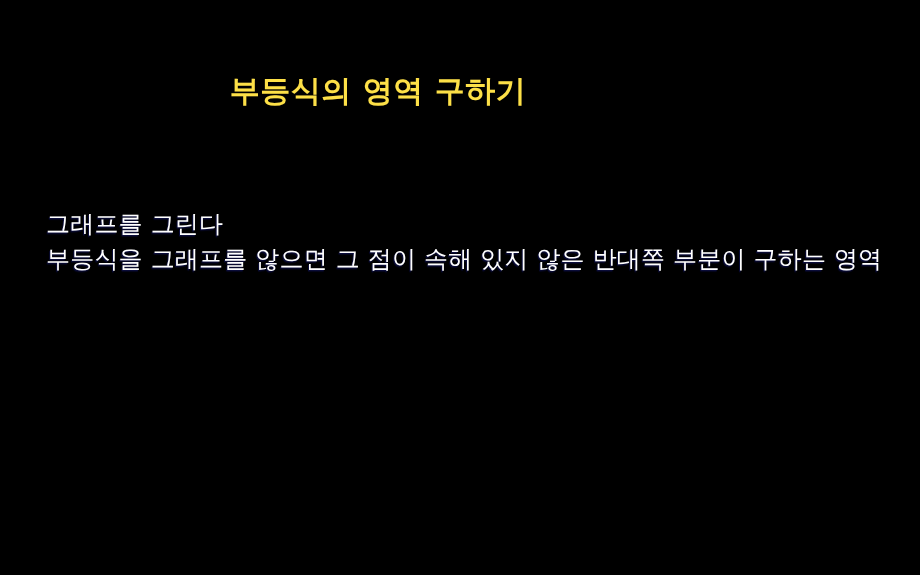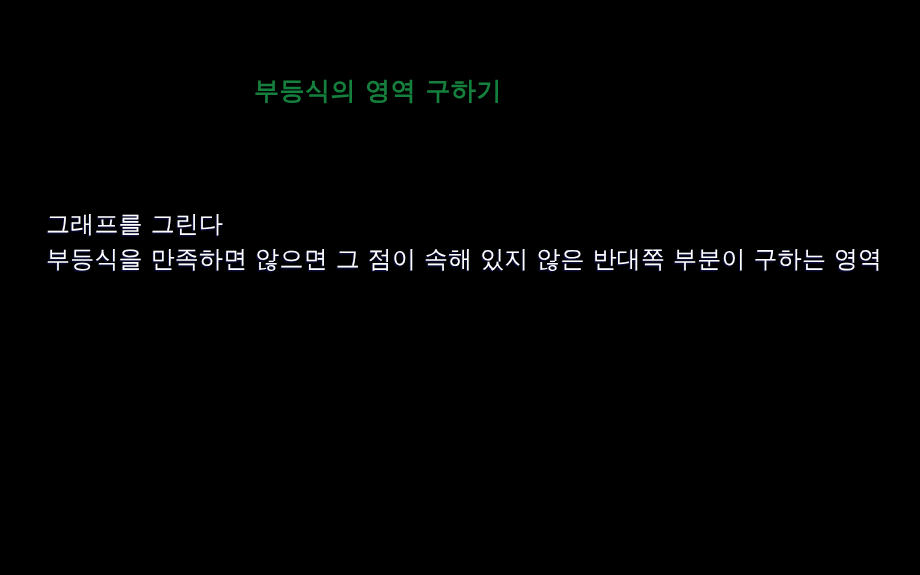--- a/index.html
+++ b/index.html
@@ -18,22 +18,22 @@
     -webkit-font-smoothing: antialiased;
   }
 
   
   .slide-title {
     position: absolute;
     left: 0;
     top: 68px;
     width: 756px;
     text-align: center;
-    color: #15803d;
-    font-size: 25px;
+    color: #fde047;
+    font-size: 30px;
     font-weight: bold;
     line-height: 46px;
     letter-spacing: 0.5px;
     white-space: nowrap;
   }
 
   
   .body-block {
     position: absolute;
     left: 46px;
@@ -53,16 +53,16 @@
 </style>
 </head>
 <body>
 
 <div class="slide">
 
   <div class="slide-title">부등식의 영역 구하기</div>
 
   <div class="body-block">
     <div class="body-line">그래프를 그린다</div>
-    <div class="body-line">부등식을 만족하면 않으면 그 점이 속해 있지 않은 반대쪽 부분이 구하는 영역</div>
+    <div class="body-line">부등식을 그래프를 않으면 그 점이 속해 있지 않은 반대쪽 부분이 구하는 영역</div>
   </div>
 
 </div>
 
 </body></html>

